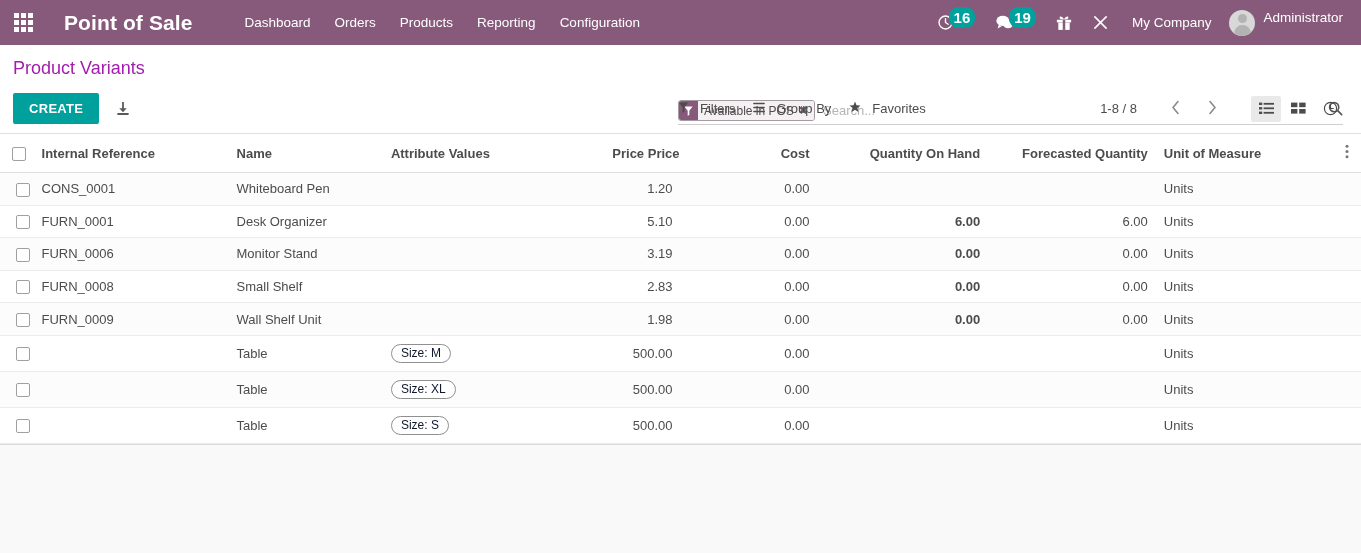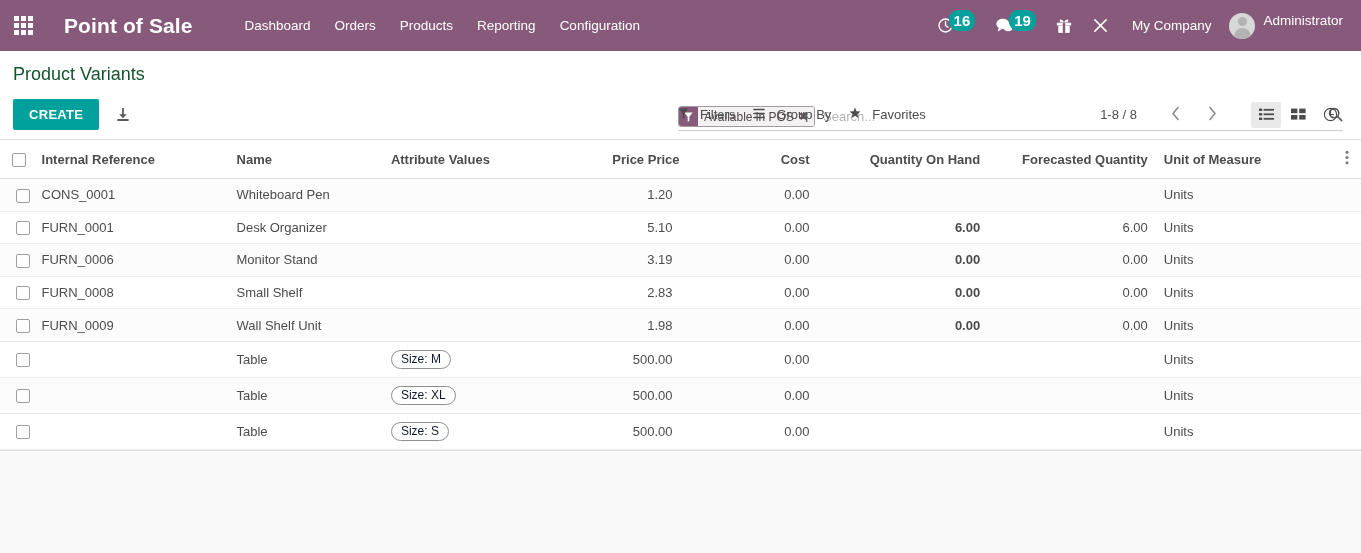--- a/index.html
+++ b/index.html
@@ -6,21 +6,21 @@
   html, body {
     width: 1361px; height: 553px;
     font-family: "Liberation Sans", sans-serif;
     background: #f9f9f9;
     overflow: hidden;
     -webkit-font-smoothing: antialiased;
   }
 
   
   .navbar {
-    height: 51px;
+    height: 45px;
     background: #875A7B;
     display: flex;
     align-items: center;
     color: #ffffff;
     position: relative;
   }
   .apps-btn {
     width: 46px; height: 45px;
     display: flex; align-items: center; justify-content: center;
     cursor: pointer;
@@ -127,21 +127,21 @@
   }
   .cp-row1 {
     display: flex;
     align-items: flex-start;
     padding: 12px 16px 0 13px;
     position: relative;
     min-height: 40px;
   }
   .page-title {
     font-size: 18px;
-    color: #14532d;
+    color: #a21caf;
     font-weight: normal;
     line-height: 1.1;
     padding-top: 2px;
   }
   .searchview {
     position: absolute;
     left: 678px;
     right: 18px;
     top: 55px;
     border-bottom: 1px solid #cfcfcf;

